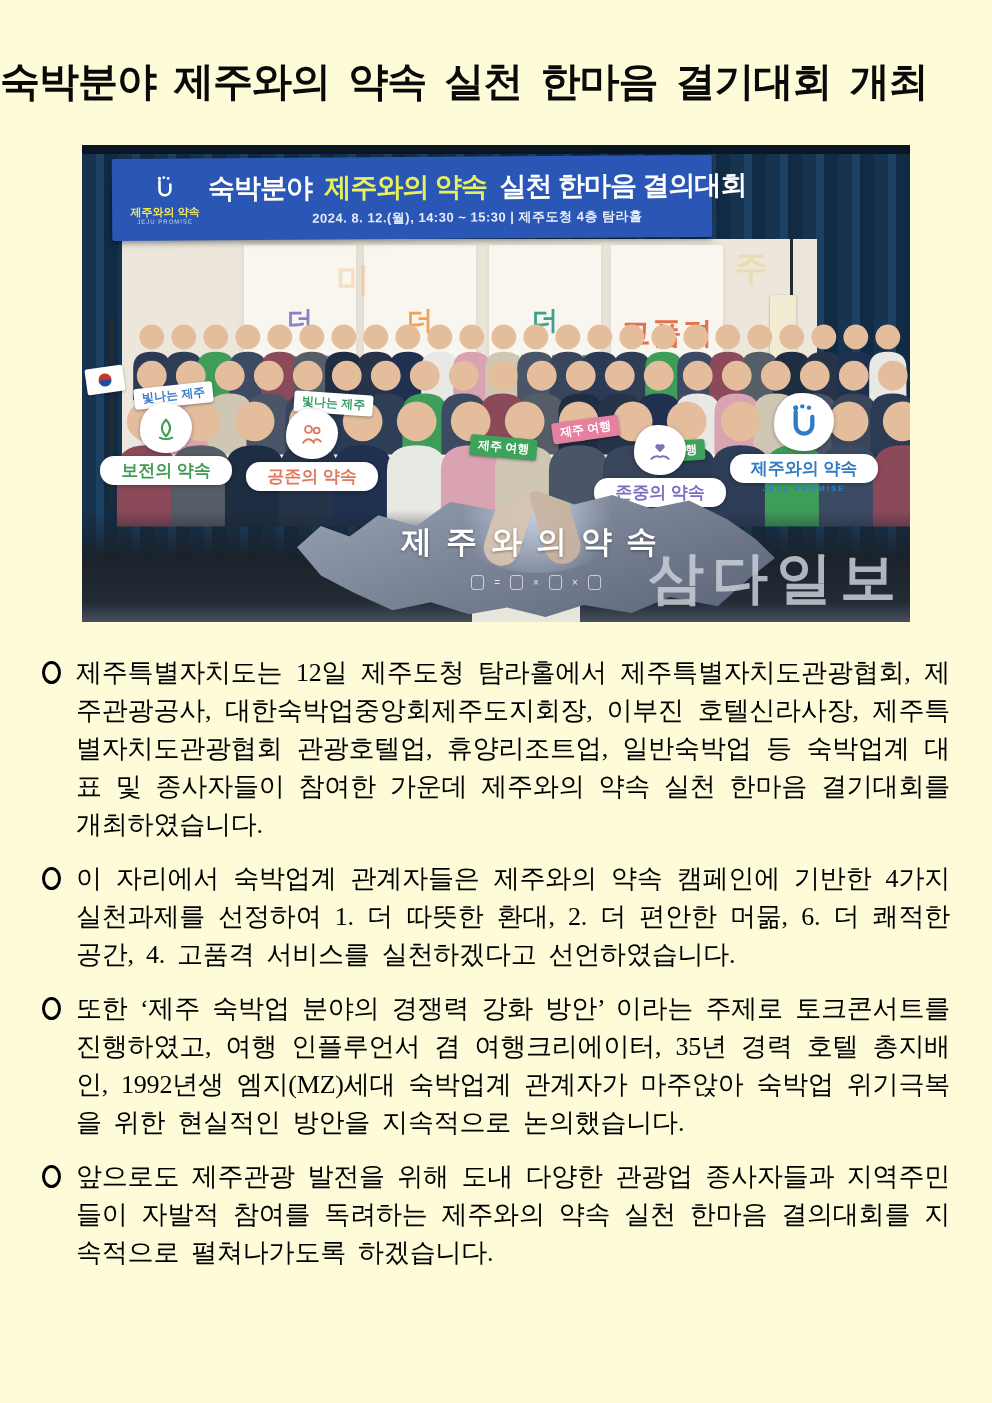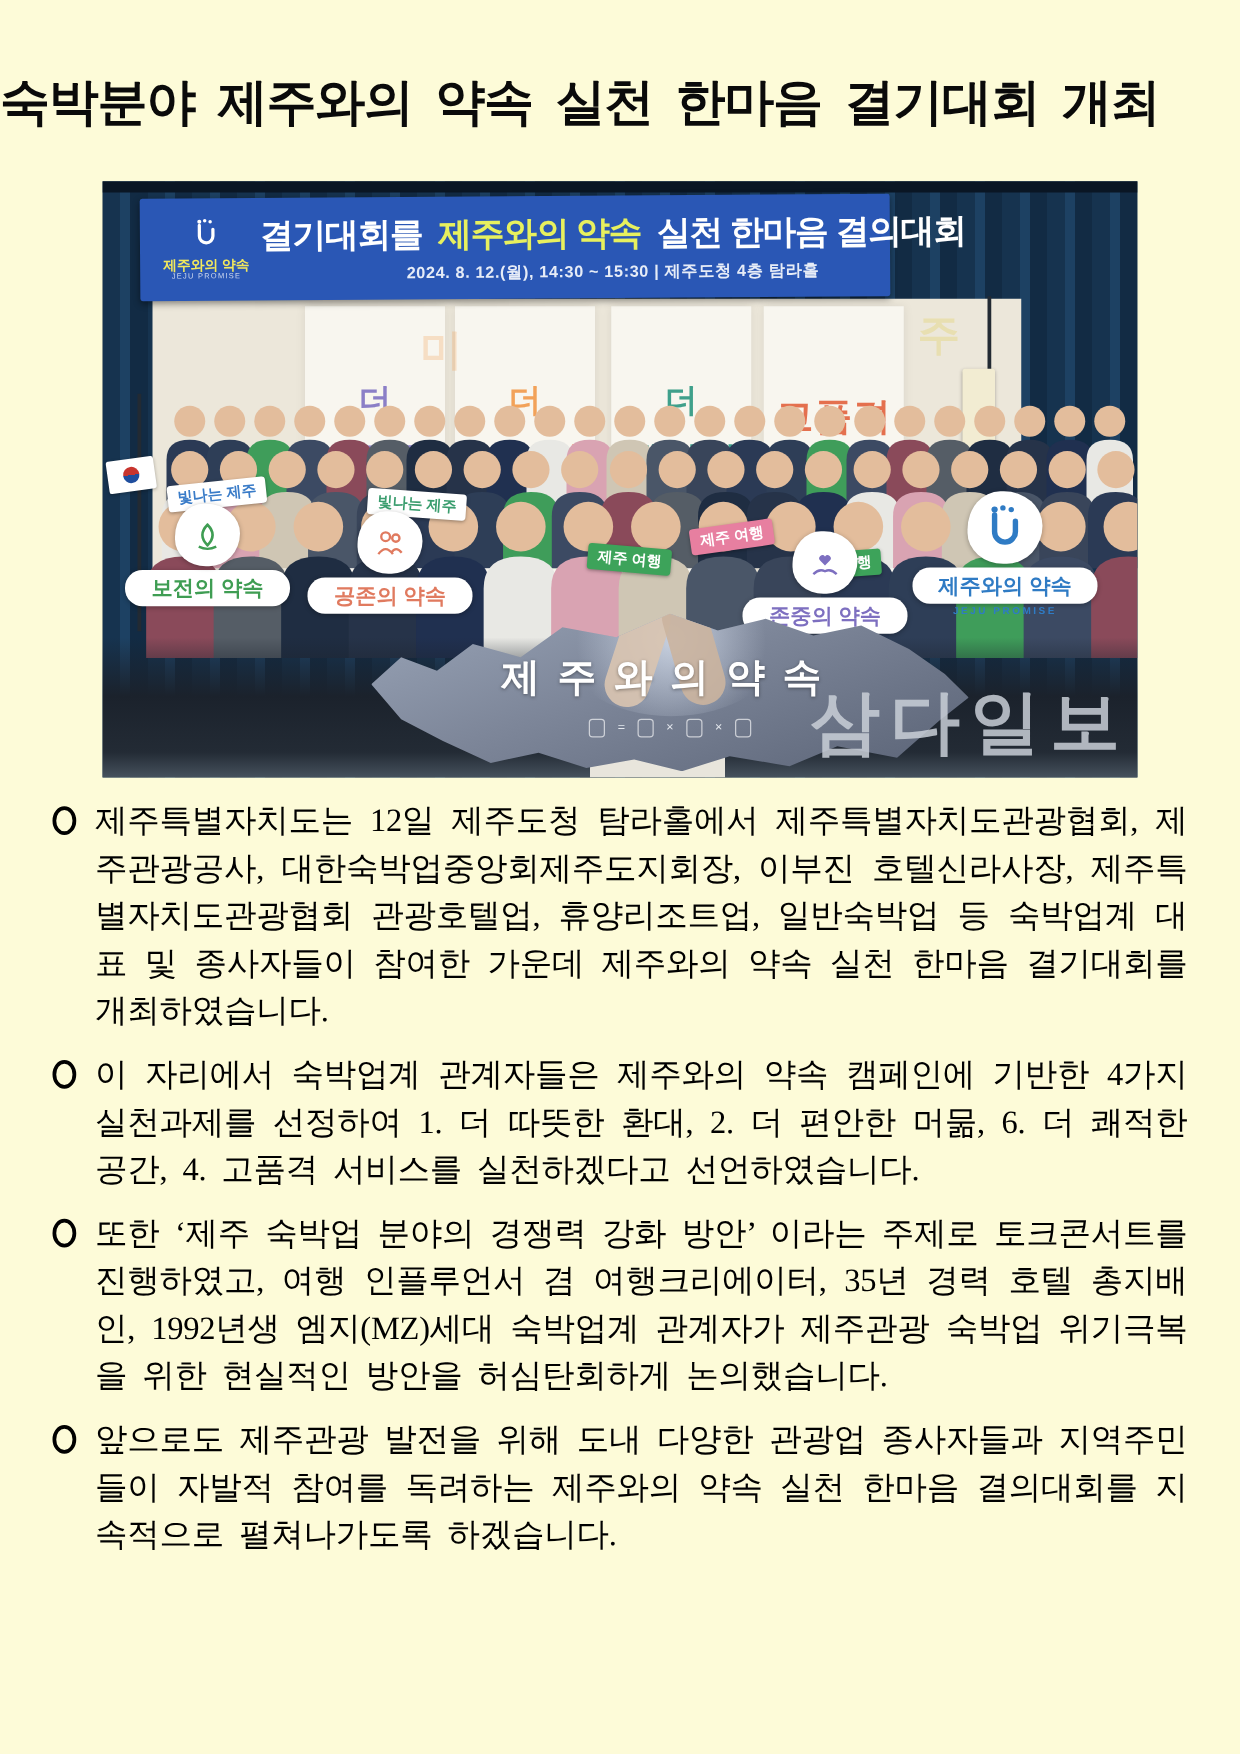--- a/index.html
+++ b/index.html
@@ -82,21 +82,21 @@
     font-family:"Liberation Sans",sans-serif; font-weight:800; font-size:31px; color:#fff;
     letter-spacing:14px; text-shadow:0 1px 3px rgba(0,0,0,.4); }
   .icon-row { position:absolute; left:0; right:0; top:92px; display:flex; gap:10px; align-items:center;
     justify-content:center; color:#e4e8ee; font-size:10px; font-family:"Liberation Sans",sans-serif; }
   .icon-row .chip { width:13px; height:15px; border:1px solid rgba(255,255,255,.8); border-radius:3px; opacity:.8; }
   .pedestal { position:absolute; left:390px; top:441px; width:108px; height:36px; background:#e8e5dc; }
   .watermark { position:absolute; right:6px; top:396px; font-family:"Liberation Sans",sans-serif;
     font-weight:800; font-size:56px; letter-spacing:8px; color:rgba(201,207,215,.85); }
   
   .body-text { position:absolute; left:42px; top:638px; width:908px; }
-  .para { display:flex; gap:15px; margin-bottom:13px; }
+  .para { display:flex; gap:15px; margin-bottom:13px;margin-top:16px; }
   .marker { flex:0 0 auto; width:19px; height:23px; border:3px solid #000; border-radius:50%; margin-top:7px; }
   .ptext { flex:1; font-size:26px; line-height:38px; text-align:justify; word-spacing:.22em; letter-spacing:-.2px; }
 </style>
 </head>
 <body style="background: rgb(253, 251, 216);">
 
 <h1 class="headline">숙박분야 제주와의 약속 실천 한마음 결기대회 개최</h1>
 
 <div class="photo">
   <div class="rail"></div>
@@ -203,21 +203,21 @@
         <path d="M7 6 v8 a5 5 0 0 0 10 0 v-5" stroke="#fff" fill="none" stroke-width="2.4" stroke-linecap="round"></path>
         <circle cx="7" cy="3.4" r="1.5" fill="#fff"></circle>
           <circle cx="11" cy="2.6" r="1.3" fill="#fff"></circle>
           <circle cx="15" cy="3.4" r="1.3" fill="#fff"></circle>
       </svg>
       <span class="ll">제주와의 약속</span>
       <span class="ls">JEJU PROMISE</span>
     </div>
     <div class="banner-main">
       <div class="banner-title">
-        <span>결기대회를</span>
+        <span>숙박분야</span>
         <span class="hl" style="color: rgb(231, 240, 94);">제주와의 약속</span>
         <span>실천 한마음 결의대회</span>
       </div>
       <div class="banner-sub">2024. 8. 12.(월), 14:30 ~ 15:30   |   제주도청 4층 탐라홀</div>
     </div>
   </div>
 
   <span class="ssign" style="left: 52px; top: 240px; transform: rotate(-6deg); background-color: rgb(255, 255, 255); color: rgb(58, 124, 200);">빛나는 제주</span>
   <span class="ssign" style="left: 212px; top: 248px; transform: rotate(4deg); background-color: rgb(255, 255, 255); color: rgb(58, 157, 110);">빛나는 제주</span>
   <span class="ssign" style="left: 388px; top: 292px; transform: rotate(5deg); background-color: rgb(61, 163, 90); color: rgb(255, 255, 255);">제주 여행</span>
@@ -289,19 +289,19 @@
   <div class="para">
     <span class="marker"></span>
     <p class="ptext">제주특별자치도는 12일 제주도청 탐라홀에서 제주특별자치도관광협회, 제주관광공사, 대한숙박업중앙회제주도지회장, 이부진 호텔신라사장, 제주특별자치도관광협회 관광호텔업, 휴양리조트업, 일반숙박업 등 숙박업계 대표 및 종사자들이 참여한 가운데 제주와의 약속 실천 한마음 결기대회를 개최하였습니다.</p>
   </div>
   <div class="para">
     <span class="marker"></span>
     <p class="ptext">이 자리에서 숙박업계 관계자들은 제주와의 약속 캠페인에 기반한 4가지 실천과제를 선정하여 1. 더 따뜻한 환대, 2. 더 편안한 머묾, 6. 더 쾌적한 공간, 4. 고품격 서비스를 실천하겠다고 선언하였습니다.</p>
   </div>
   <div class="para">
     <span class="marker"></span>
-    <p class="ptext">또한 ‘제주 숙박업 분야의 경쟁력 강화 방안’ 이라는 주제로 토크콘서트를 진행하였고, 여행 인플루언서 겸 여행크리에이터, 35년 경력 호텔 총지배인, 1992년생 엠지(MZ)세대 숙박업계 관계자가 제주관광 숙박업 위기극복을 위한 현실적인 방안을 허심탄회하게 논의했습니다.</p>
+    <p class="ptext">또한 ‘제주 숙박업 분야의 경쟁력 강화 방안’ 이라는 주제로 토크콘서트를 진행하였고, 여행 인플루언서 겸 여행크리에이터, 35년 경력 호텔 총지배인, 1992년생 엠지(MZ)세대 숙박업계 관계자가 마주앉아 숙박업 위기극복을 위한 현실적인 방안을 지속적으로 논의했습니다.</p>
   </div>
   <div class="para">
     <span class="marker"></span>
     <p class="ptext">앞으로도 제주관광 발전을 위해 도내 다양한 관광업 종사자들과 지역주민들이 자발적 참여를 독려하는 제주와의 약속 실천 한마음 결의대회를 지속적으로 펼쳐나가도록 하겠습니다.</p>
   </div>
 </div>
 
 </body></html>

